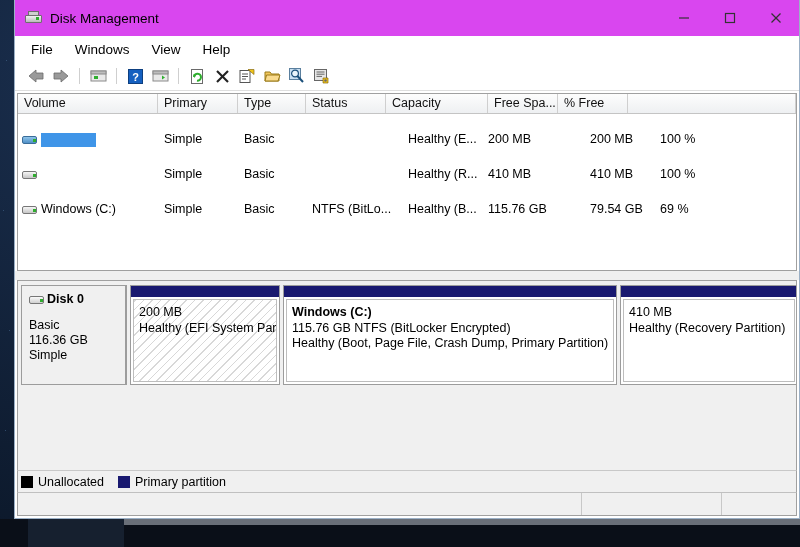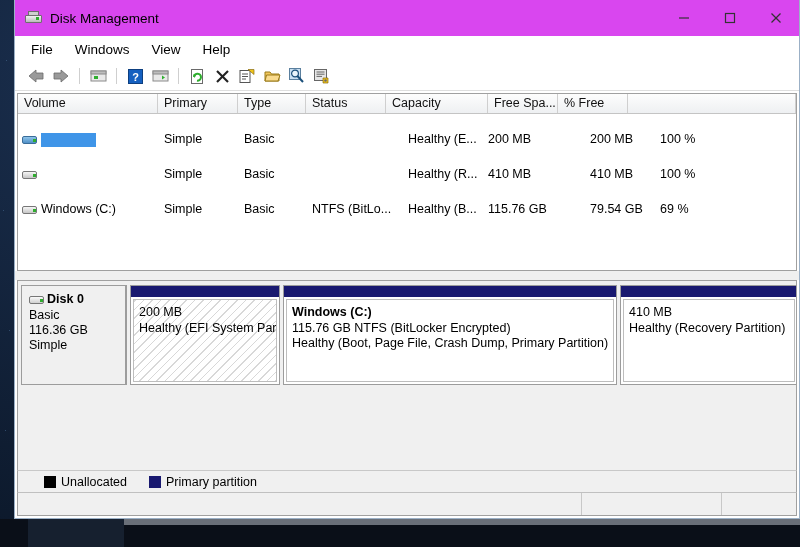--- a/index.html
+++ b/index.html
@@ -253,21 +253,21 @@
     padding: 6px 6px 0 7px;
     font-size: 12.5px;
     color: #000;
     line-height: 15px;
   }
   .disk-title {
     font-weight: bold;
     display: flex;
     align-items: center;
     gap: 2px;
-    margin-bottom: 1px;
+    margin-bottom: 11px;
   }
   .disk-ico {
     width: 16px; height: 10px; position: relative; flex:0 0 auto;
   }
   .disk-ico .d {
     position:absolute; left:0; top:1px; width:15px; height:8px;
     background: linear-gradient(#fafafa, #d0d0d0);
     border:1px solid #777; border-radius:2px; box-sizing:border-box;
   }
   .disk-ico .g { position:absolute; left:11px; top:4px; width:3px;height:3px; background:#2eae2e;}
@@ -313,22 +313,22 @@
     );
   }
   .part .pname { font-weight: bold; }
 
   
   .legend {
     height: 22px;
     background: #f0f0f0;
     display: flex;
     align-items: center;
-    gap: 14px;
-    padding-left: 26px;
+    gap: 6px;
+    padding-left: 3px;
     font-size: 12.5px;
     color: #000;
     flex: 0 0 auto;
     border-top: 1px solid #c8c8c8;
     margin: 0 2px;
     border-left: 1px solid #a0a0a0;
     border-right: 1px solid #a0a0a0;
     box-sizing: border-box;
   }
   .swatch { width: 12px; height: 12px; display: inline-block; }

